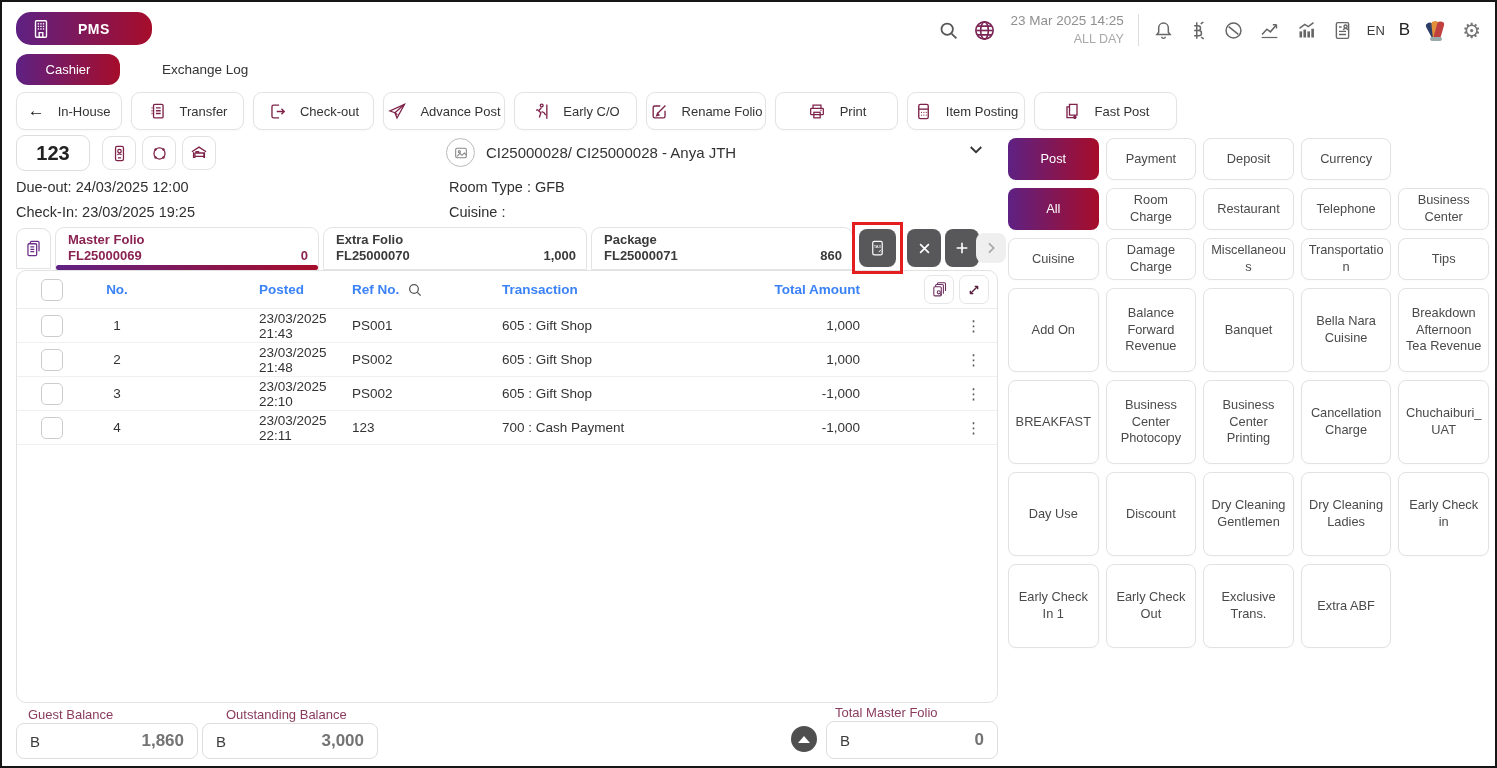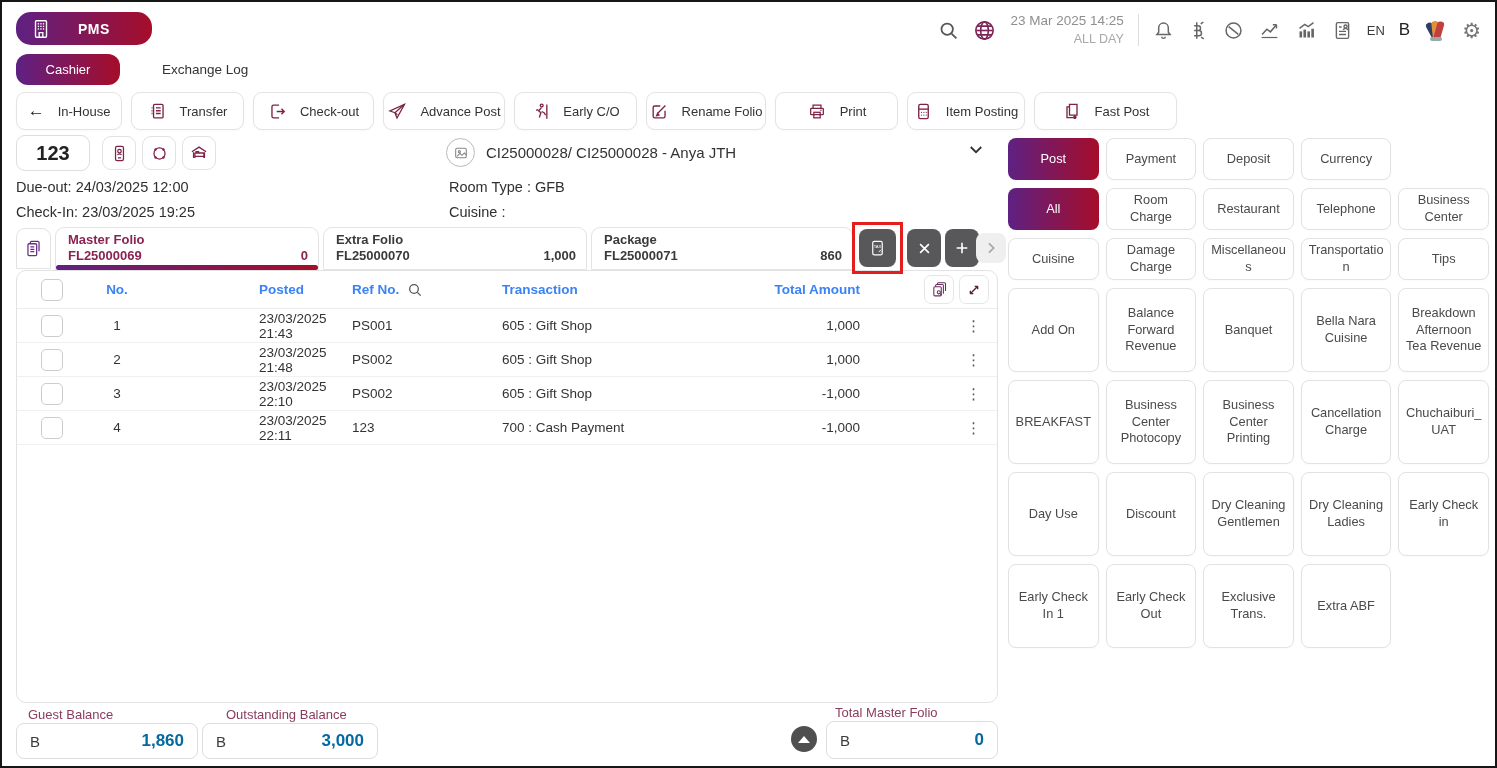--- a/index.html
+++ b/index.html
@@ -98,21 +98,21 @@
   .pbtn { background:#fff; border:1px solid #e2e2e2; border-radius:8px; color:#4a4a4a;
     font-size:12.8px; display:flex; align-items:center; justify-content:center; text-align:center;
     padding:14px 5px; line-height:1.3; overflow-wrap:anywhere; box-shadow:0 1px 2px rgba(0,0,0,.02); }
   .pbtn.active { background:linear-gradient(90deg,#5e2183,#a60d2a); color:#fff; border:none; }
 
   
   .flabel { position:absolute; font-size:13px; color:#8a3b5c; }
   .fbox { position:absolute; height:36px; border:1px solid #ddd; border-radius:8px; background:#fff;
     display:flex; align-items:center; justify-content:space-between; padding:0 13px; }
   .fbox .cur { font-size:15px; color:#3c3c3c; }
-  .fbox .val { font-size:17px; font-weight:bold; color:#0369a1; }
+  .fbox .val { font-size:17px; font-weight:bold; color:#737373; }
   .collapse-btn { position:absolute; left:789px; top:724px; width:26px; height:26px; border-radius:50%;
     background:#4f4f4f; display:flex; align-items:center; justify-content:center; }
   .tri-up { width:0; height:0; border-left:6px solid transparent; border-right:6px solid transparent;
     border-bottom:7px solid #fff; }
 
   svg { display:block; }
 </style>
 </head>
 <body>
 

